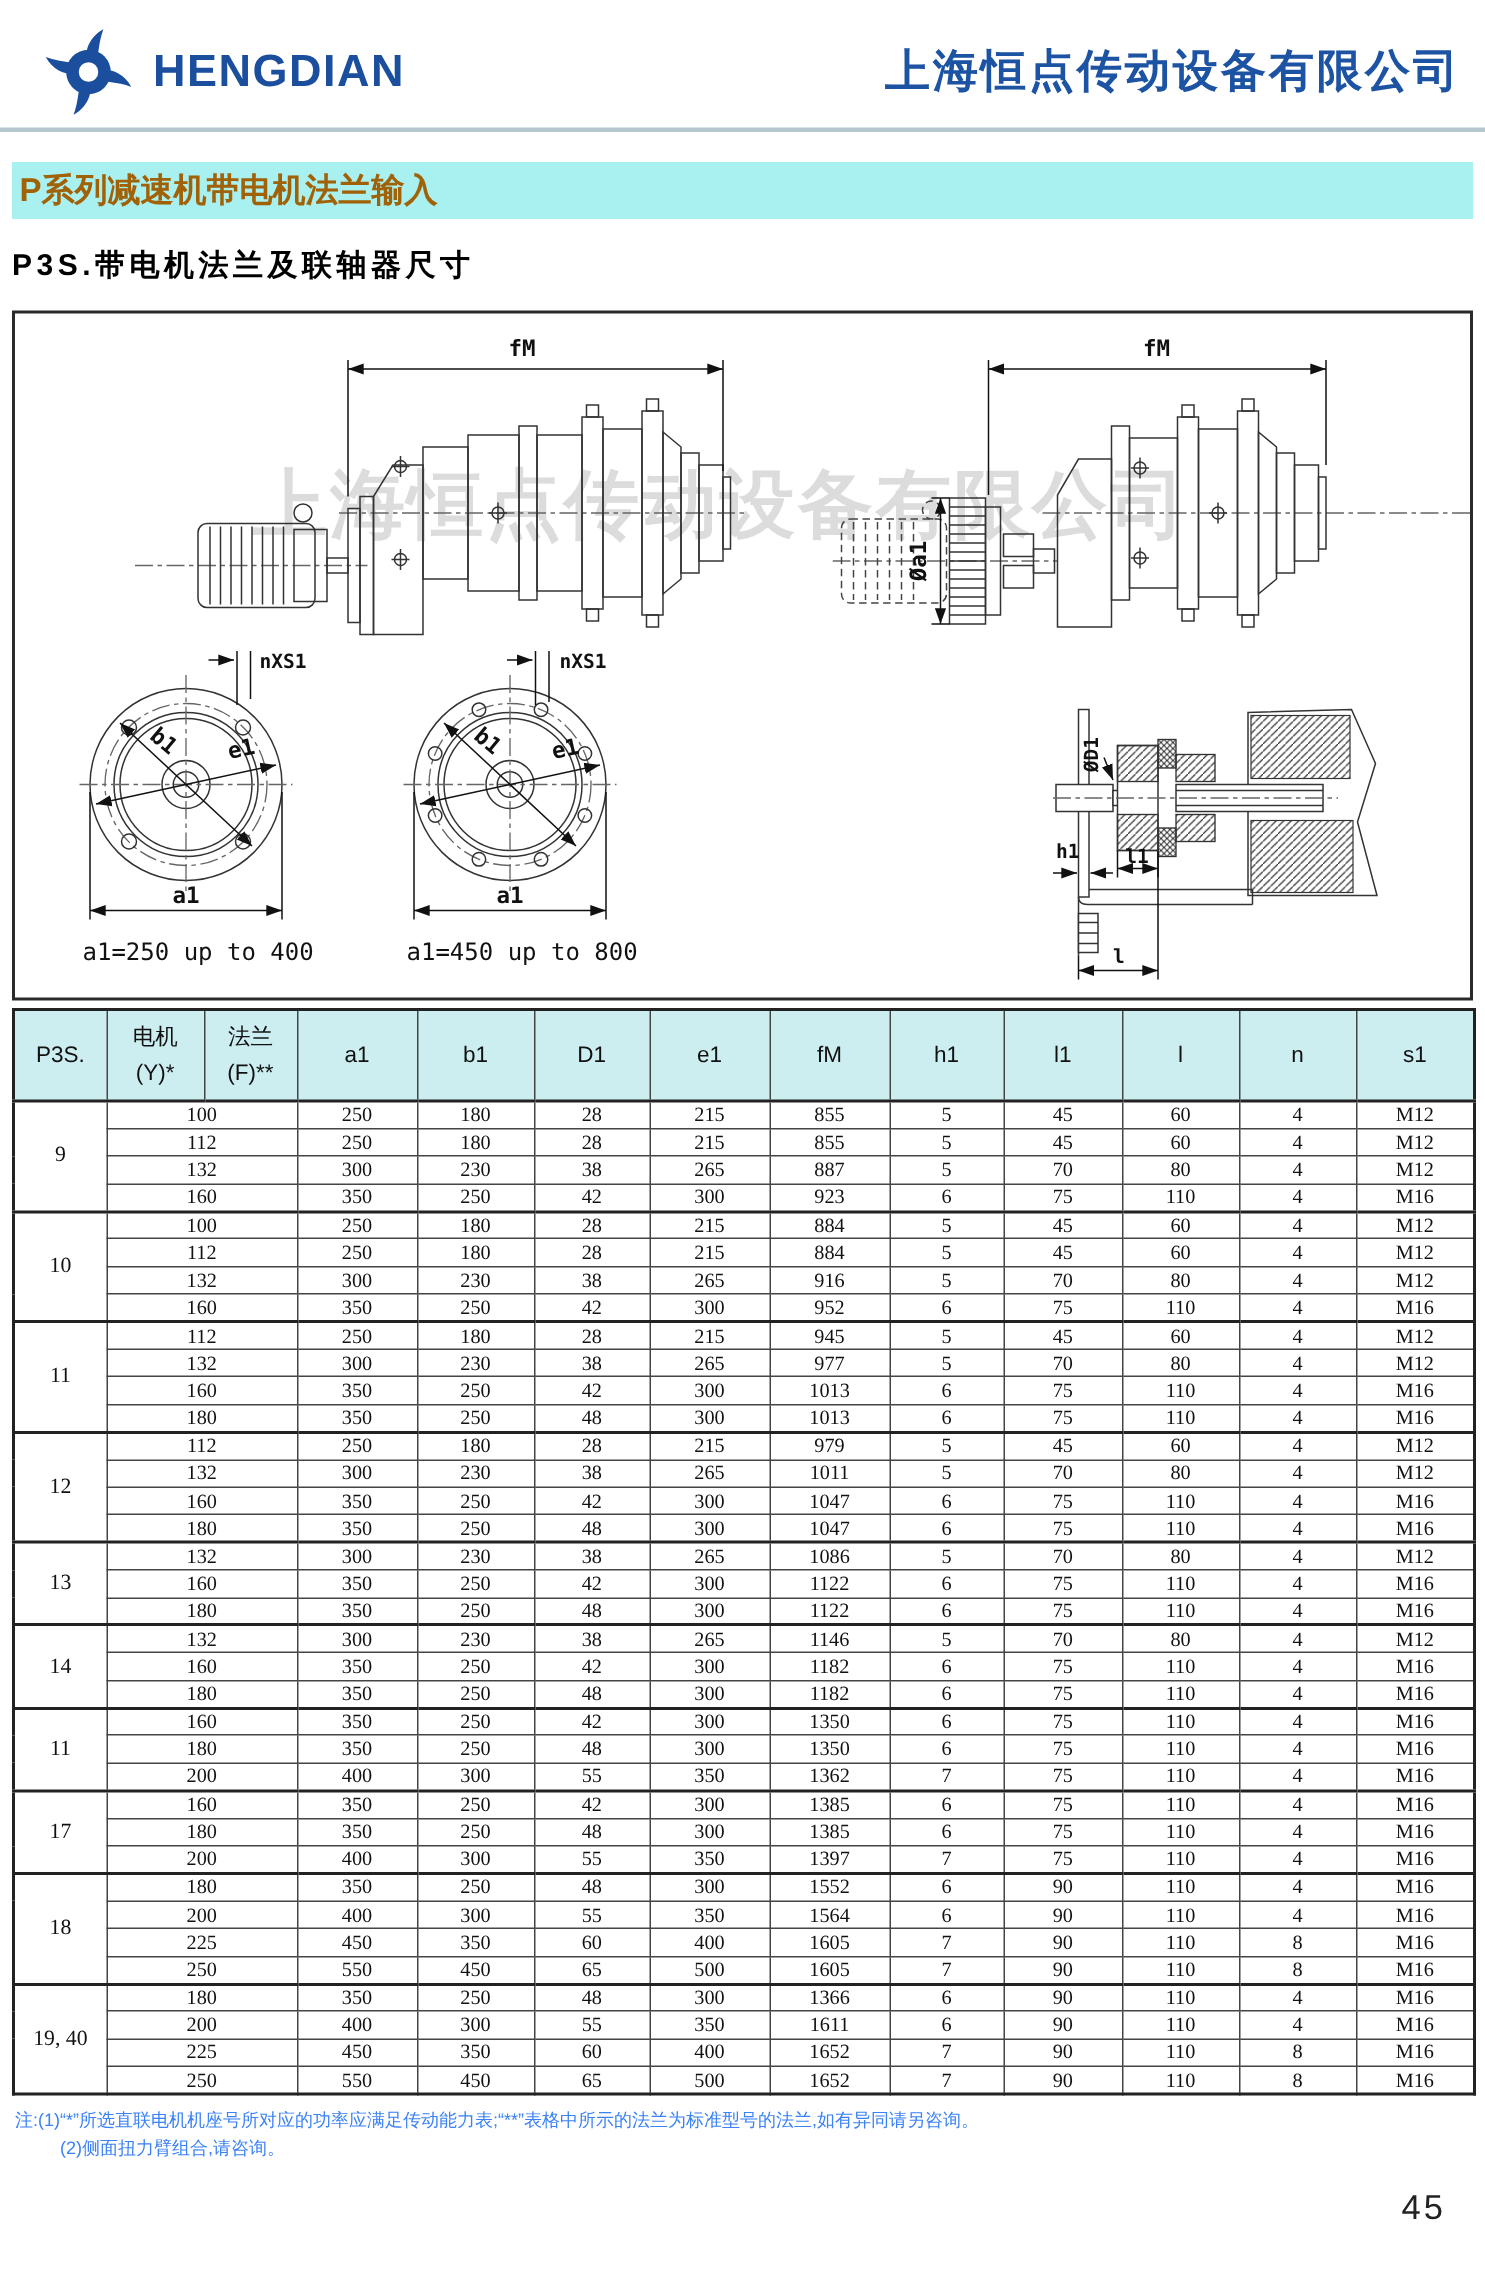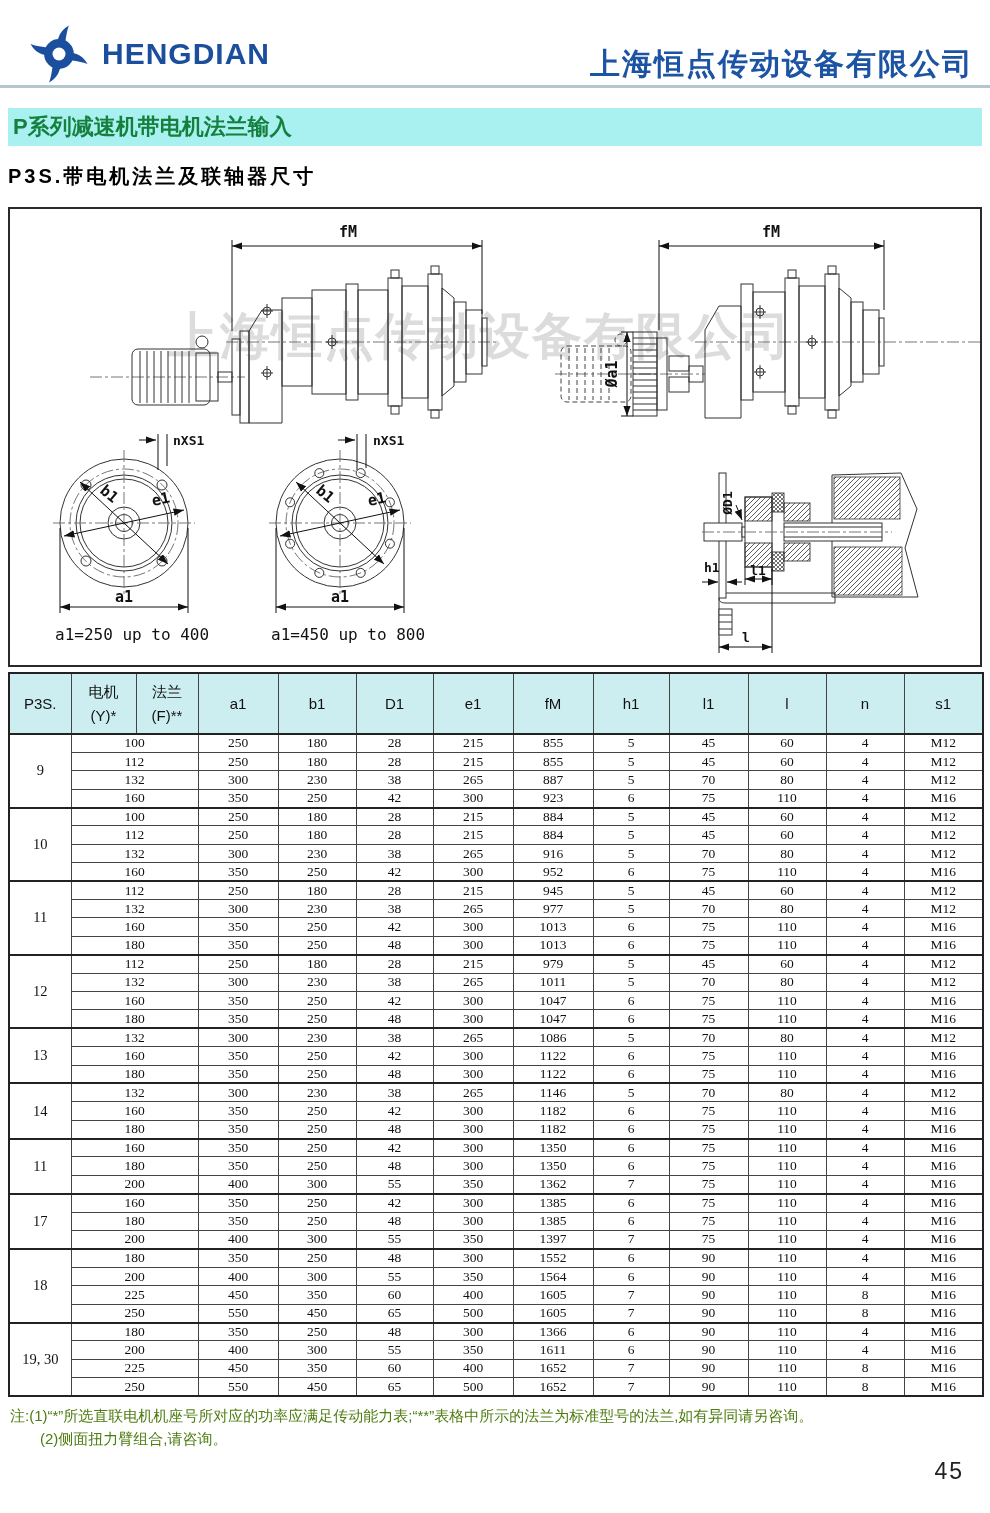--- a/index.html
+++ b/index.html
@@ -3,28 +3,28 @@
 <meta charset="utf-8">
 <style>
   * { margin:0; padding:0; box-sizing:border-box; }
   body { background:#fff; }
   .page {
     position:relative; width:990px; height:1513px; margin:0 auto;
     background:#fff; overflow:hidden;
     font-family:"Liberation Sans", sans-serif; color:#111;
   }
   
-  .hd { height:88px; display:flex; align-items:flex-end; justify-content:space-between;
+  .hd { height:88px; display:flex; align-items:center; justify-content:space-between;
         padding:10px 16px 0 28px; border-bottom:3px solid #b4c7cf; }
   .brand { display:flex; align-items:center; }
   .brand-name { font-size:30px; font-weight:bold; color:#1b4f9e; letter-spacing:1px; margin-left:12px; }
   .company { font-size:30px; font-weight:bold; color:#1c53a3; letter-spacing:2px; }
   
   .title-bar { margin:20px 8px 0; height:38px; line-height:38px; background:#a9f0f0;
-               font-size:22px; font-weight:bold; color:#15803d; padding-left:5px; }
+               font-size:22px; font-weight:bold; color:#a16207; padding-left:5px; }
   .subtitle  { margin:17px 8px 0; font-size:20px; font-weight:bold; letter-spacing:3px; color:#000; }
   
   .draw-box { position:relative; margin:17px 8px 0; height:460px; border:2px solid #2a2a2a; background:#fff; }
   .wmark { position:absolute; left:158px; top:94px; font-size:50px; font-weight:bold;
            color:#dcdcdc; letter-spacing:2px; white-space:nowrap; z-index:0; }
   .dsvg { position:absolute; z-index:1; }
   .ln   { stroke:#333; stroke-width:1; fill:none; }
   .lnw  { stroke:#333; stroke-width:1; fill:#fff; }
   .cl   { stroke:#666; stroke-width:0.9; fill:none; stroke-dasharray:12 3 3 3; }
   .dash { stroke:#444; stroke-width:1; fill:none; stroke-dasharray:5 3; }
@@ -37,21 +37,21 @@
                border:2px solid #222; font-family:"Liberation Serif", serif;padding-left:48px; }
   .dim-table th, .dim-table td { border:1px solid #444; text-align:center; vertical-align:middle; }
   .dim-table thead th { background:#cdeef0; font-family:"Liberation Sans", sans-serif;
                         font-weight:normal; font-size:15px; height:61px; padding:0;
                         border-bottom:2px solid #222; }
   .dim-table thead .two-line div { line-height:1.55; }
   .dim-table td { height:18.4px; font-size:13.5px; padding:0; border-top:1px solid #999; }
   .dim-table tr.group-start td { border-top:2px solid #222; }
   .dim-table td.size-cell { font-size:14.5px; }
   
-  .notes { margin:7px 8px 0 10px; font-size:15px; line-height:1.55; color:#4d7c0f; }
+  .notes { margin:7px 8px 0 10px; font-size:12px; line-height:1.55; color:#3b82f6; }
   .note2 { padding-left:30px; }
   .pagenum { position:absolute; right:26px; top:1458px; font-size:23px; color:#222; letter-spacing:2px; }
 </style>
 </head>
 <body>
 
 <div class="page">
 
   <div class="hd">
     <div class="brand">
@@ -771,21 +771,21 @@
           <td>65</td>
           <td>500</td>
           <td>1605</td>
           <td>7</td>
           <td>90</td>
           <td>110</td>
           <td>8</td>
           <td>M16</td>
         </tr>
         <tr class="group-start">
-          <td rowspan="4" class="size-cell">19, 30</td>
+          <td rowspan="4" class="size-cell">19, 40</td>
           <td colspan="2">180</td>
           <td>350</td>
           <td>250</td>
           <td>48</td>
           <td>300</td>
           <td>1366</td>
           <td>6</td>
           <td>90</td>
           <td>110</td>
           <td>4</td>

